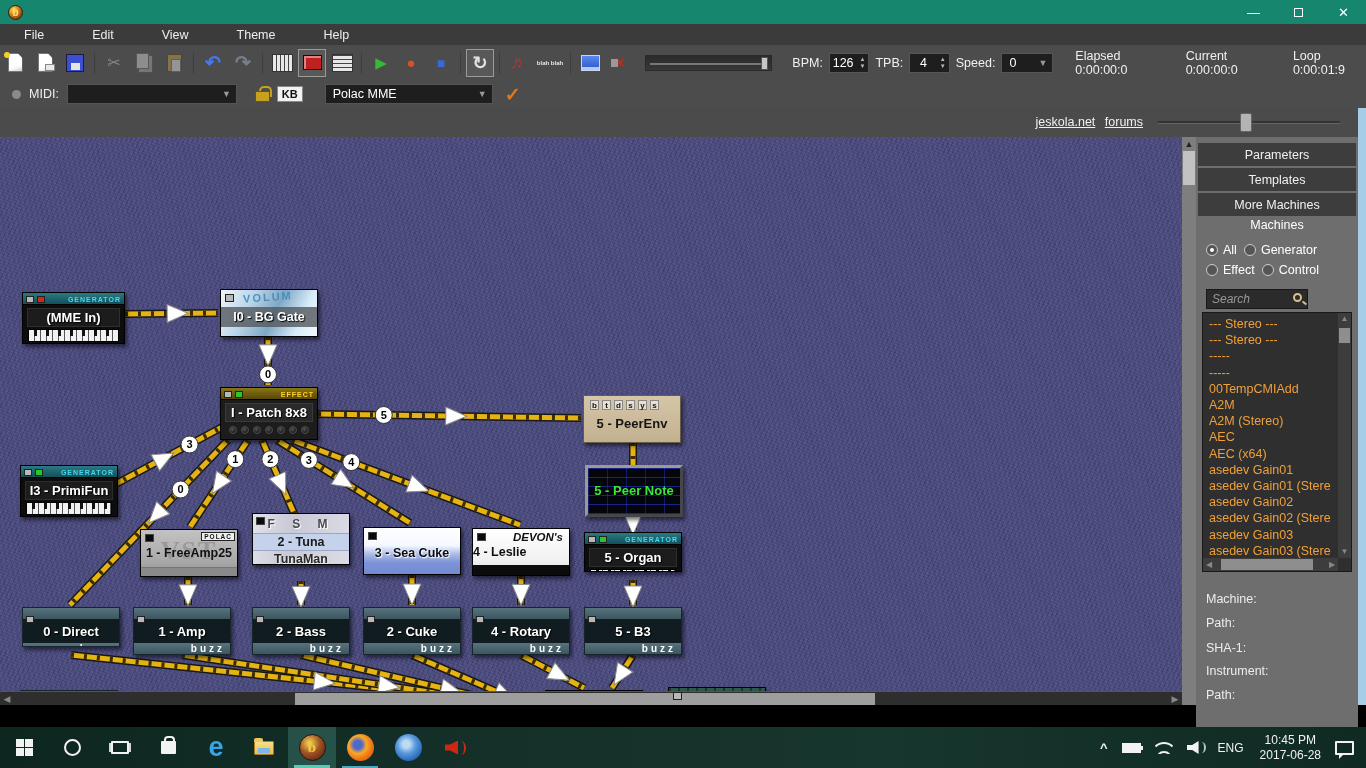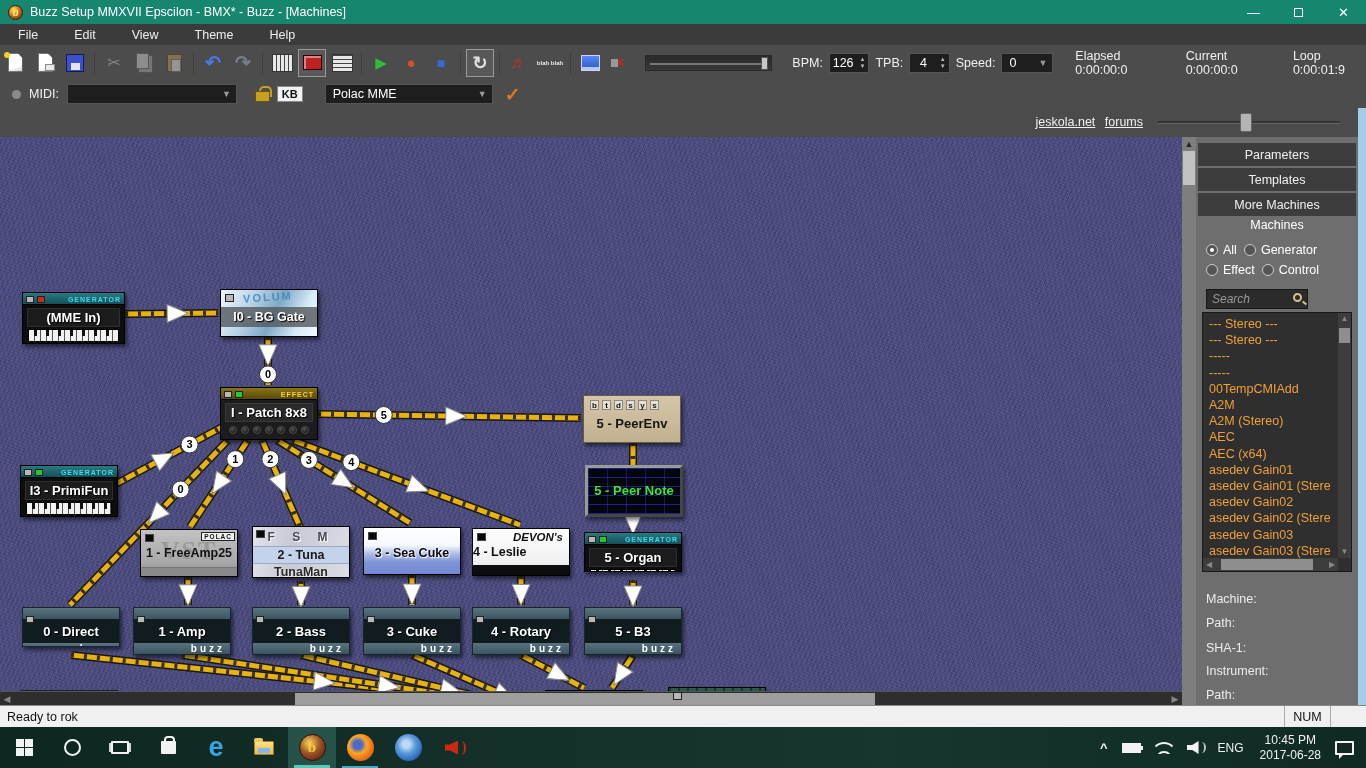--- a/index.html
+++ b/index.html
@@ -16,21 +16,21 @@
     display:flex; align-items:center; justify-content:center; }
   #title-text { font-size:12.5px; }
   #win-controls { margin-left:auto; display:flex; height:24px; }
   .winbtn { width:45px; height:24px; display:flex; align-items:center; justify-content:center;
     color:#fff; font-size:13px; }
   .maxglyph { width:9px; height:9px; border:1px solid #fff; display:block; }
 
   
   #menubar { position:absolute; left:0; top:24px; width:1366px; height:21px;
     background:#3b3b3b; display:flex; align-items:center; color:#eee; font-size:12.5px; }
-  .menu-item { padding:0 18px; height:21px; display:flex; align-items:center; }
+  .menu-item { padding:0 24px; height:21px; display:flex; align-items:center; }
 
   
   #toolbar { position:absolute; left:0; top:45px; width:1366px; height:35px;
     background:#4c4c4c; display:flex; align-items:center; color:#ddd; }
   .tb-sep { width:1px; height:22px; background:#5e5e5e; margin:0 4px; border-right:1px solid #3e3e3e; }
   .tbi { width:26px; height:26px; margin:0 2px; position:relative; display:flex;
     align-items:center; justify-content:center; font-size:16px; color:#ccc; }
   .tbi.active { background:#585858; outline:1px solid #9a9a9a; }
   .ic-dim { opacity:.45; }
   .ic-page::before { content:""; width:13px; height:17px; background:linear-gradient(160deg,#fff 70%,#cfcfcf);
@@ -342,21 +342,20 @@
   .action-icon::after { content:""; position:absolute; left:2px; bottom:-6px; width:0; height:0;
     border:3px solid rgba(0,0,0,0); border-top-color:#f2f2f2; border-left-color:#f2f2f2; }
 </style>
 </head>
 <body>
 
 <div id="root">
 
   <div id="titlebar">
     <span class="buzz-badge">b</span>
-    <span id="title-text">Buzz Setup MMXVII Epscilon - BMX* - Buzz - [Machines]</span>
     <div id="win-controls">
       <span class="winbtn">—</span>
       <span class="winbtn">
           <i class="maxglyph"></i>
         </span>
       <span class="winbtn">✕</span>
     </div>
   </div>
 
   <div id="menubar">
@@ -635,21 +634,21 @@
         <div class="machine skin-peernote" style="left: 585px; top: 328px; width: 98px; height: 52px;">
           <div class="pn-name">5 - Peer Note</div>
         </div>
         <div class="machine skin-freeamp" style="left: 140px; top: 392px; width: 98px; height: 48px;">
           <span class="led led-black ledabs"></span>
           <span class="fa-chip">POLAC</span>
           <div class="fa-wm">VST</div>
           <div class="fa-name">1 - FreeAmp25</div>
           <div class="fa-bot"></div>
         </div>
-        <div class="machine skin-tuna" style="left: 252px; top: 389px; width: 98px; height: 52px;">
+        <div class="machine skin-tuna" style="left: 252px; top: 376px; width: 98px; height: 52px;">
           <span class="led led-black ledabs" style="left:3px;top:3px"></span>
           <div class="tu-brand">F S M</div>
           <div class="tu-name">2 - Tuna</div>
           <div class="tu-sub">TunaMan</div>
         </div>
         <div class="machine skin-seacuke" style="left: 363px; top: 390px; width: 98px; height: 48px;">
           <span class="led led-black ledabs"></span>
           <div class="sc-name">3 - Sea Cuke</div>
         </div>
         <div class="machine skin-leslie" style="left: 472px; top: 391px; width: 98px; height: 48px;">
@@ -677,21 +676,21 @@
           <div class="bz-name">1 - Amp</div>
           <div class="bz-bot">buzz</div>
         </div>
         <div class="machine skin-buzz" style="left: 252px; top: 470px; width: 98px; height: 48px;">
           <div class="bz-top"><span class="led led-gray"></span></div>
           <div class="bz-name">2 - Bass</div>
           <div class="bz-bot">buzz</div>
         </div>
         <div class="machine skin-buzz" style="left: 363px; top: 470px; width: 98px; height: 48px;">
           <div class="bz-top"><span class="led led-gray"></span></div>
-          <div class="bz-name">3 - Cuke</div>
+          <div class="bz-name">2 - Cuke</div>
           <div class="bz-bot">buzz</div>
         </div>
         <div class="machine skin-buzz" style="left: 472px; top: 470px; width: 98px; height: 48px;">
           <div class="bz-top"><span class="led led-gray"></span></div>
           <div class="bz-name">4 - Rotary</div>
           <div class="bz-bot">buzz</div>
         </div>
         <div class="machine skin-buzz" style="left: 584px; top: 470px; width: 98px; height: 48px;">
           <div class="bz-top"><span class="led led-gray"></span></div>
           <div class="bz-name">5 - B3</div>
@@ -776,27 +775,20 @@
       </div>
     </div>
     <div class="info-label" style="top:455px">Machine:</div>
     <div class="info-label" style="top:479px">Path:</div>
     <div class="info-label" style="top:504px">SHA-1:</div>
     <div class="info-label" style="top:527px">Instrument:</div>
     <div class="info-label" style="top:551px">Path:</div>
   </div>
   <div id="desktop-strip"></div>
 
-  <div id="statusbar">
-    <span id="status-text">Ready to rok</span>
-    <div id="status-cells">
-      <span class="status-cell" id="num-cell">NUM</span>
-      <span class="status-cell" id="end-cell"></span>
-    </div>
-  </div>
 
   <div id="taskbar">
     <div class="tb-app">
       <span class="start-icon">
           <i></i>
           <i></i>
           <i></i>
           <i></i>
         </span>
     </div>

